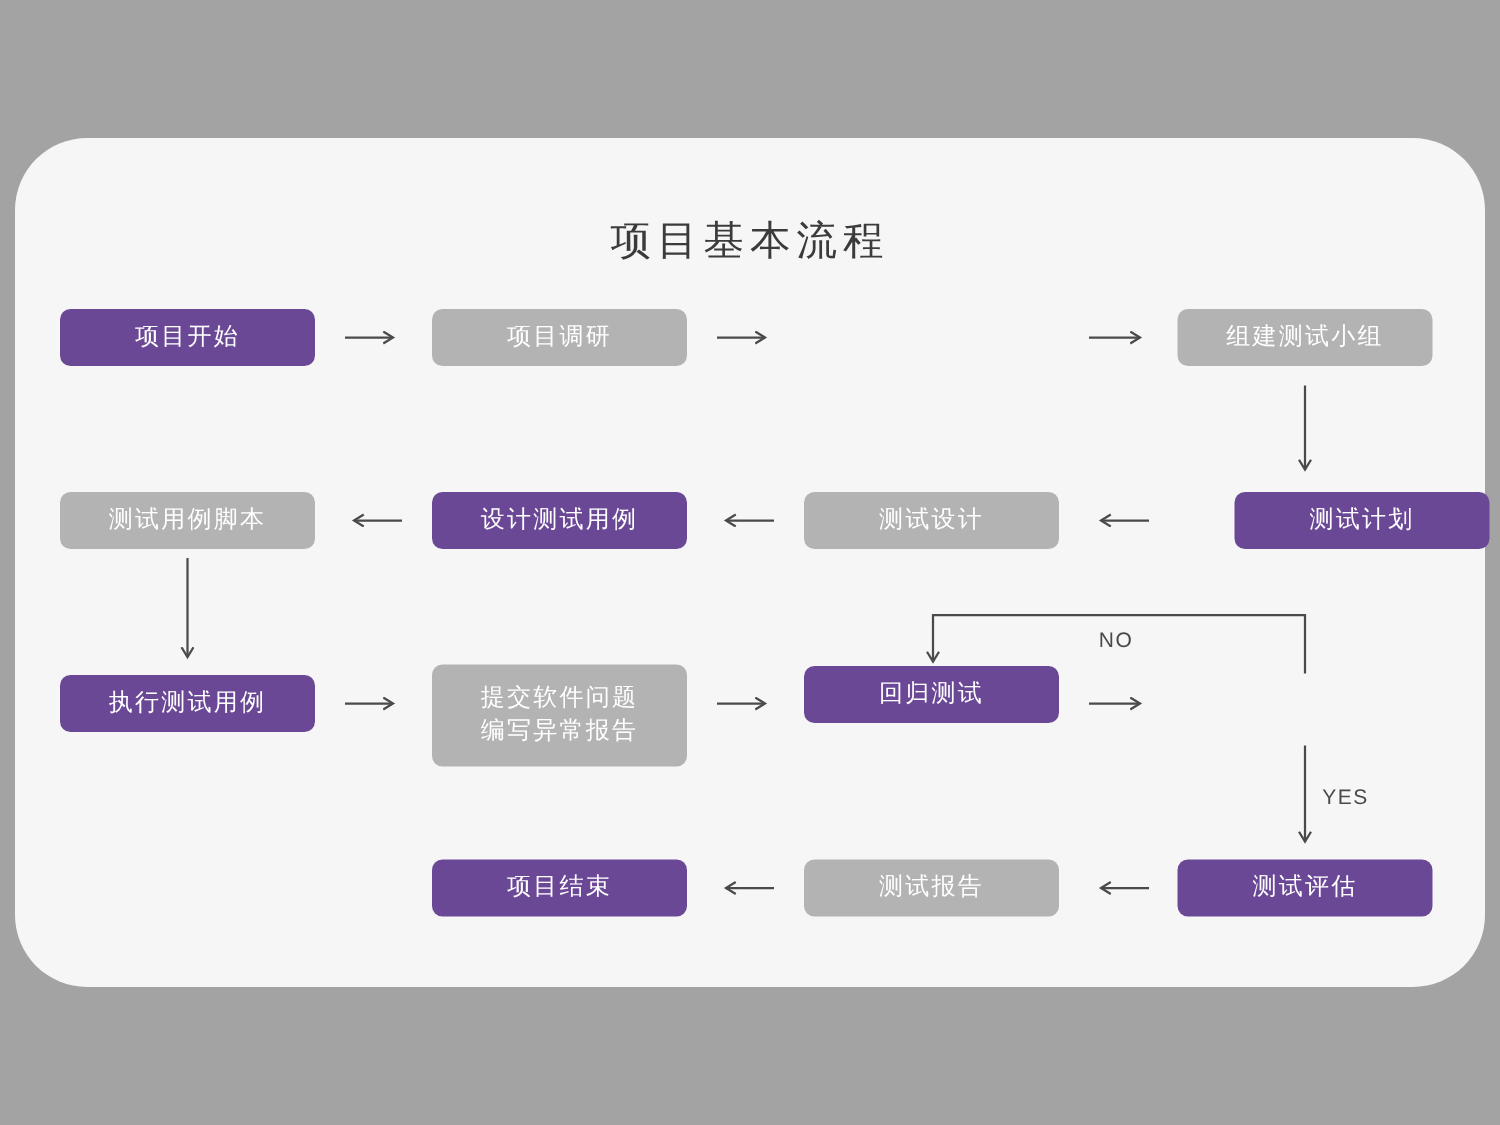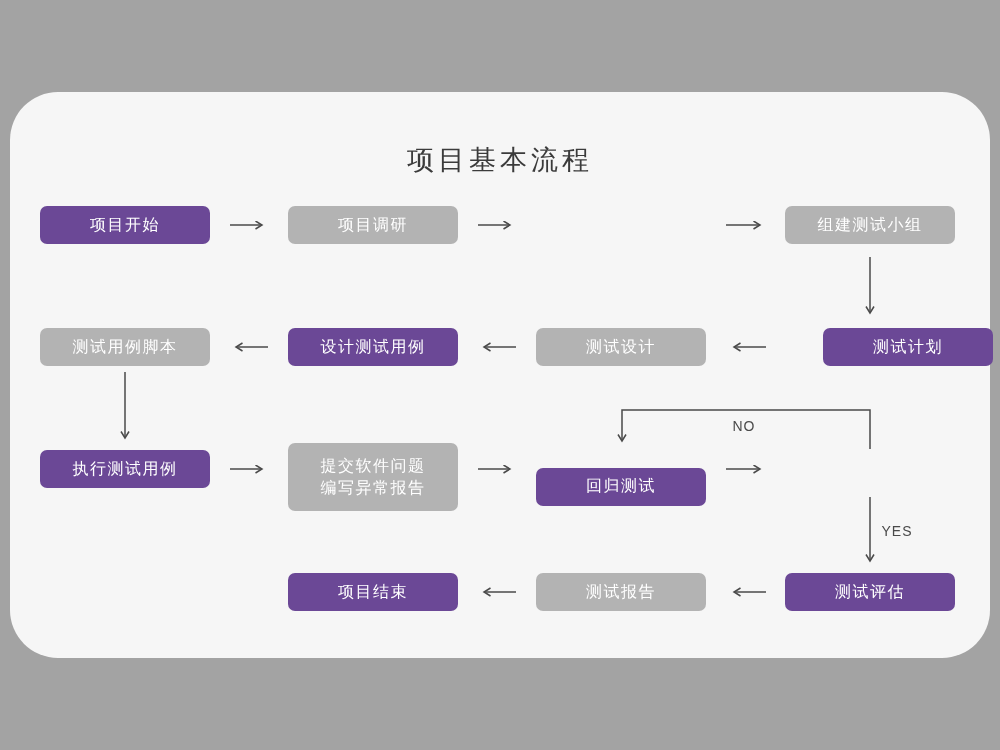--- a/index.html
+++ b/index.html
@@ -121,21 +121,21 @@
   <div class="node secondary" style="left:785px; top:206px;">组建测试小组</div>
 
   <div class="node secondary" style="left:40px;  top:328px;">测试用例脚本</div>
   <div class="node primary" style="left:288px; top:328px;">设计测试用例</div>
   <div class="node secondary" style="left:536px; top:328px;">测试设计</div>
   <div class="node primary" style="left:823px; top:328px;">测试计划</div>
 
   <div class="node primary" style="left:40px;  top:450px;">执行测试用例</div>
   <div class="node secondary tall" style="left:288px; top:443px;">提交软件问题
 编写异常报告</div>
-  <div class="node primary" style="left:536px; top:468px;font-family:Liberation Mono, monospace;">回归测试</div>
+  <div class="node primary" style="left:536px; top:444px;">回归测试</div>
 
   <div class="node primary" style="left:288px; top:573px;">项目结束</div>
   <div class="node secondary" style="left:536px; top:573px;">测试报告</div>
   <div class="node primary" style="left:785px; top:573px;">测试评估</div>
 
   <div class="edge-label" style="left:744px; top:426px;">NO</div>
   <div class="edge-label" style="left:897px; top:531px;">YES</div>
 
 </div>
 

